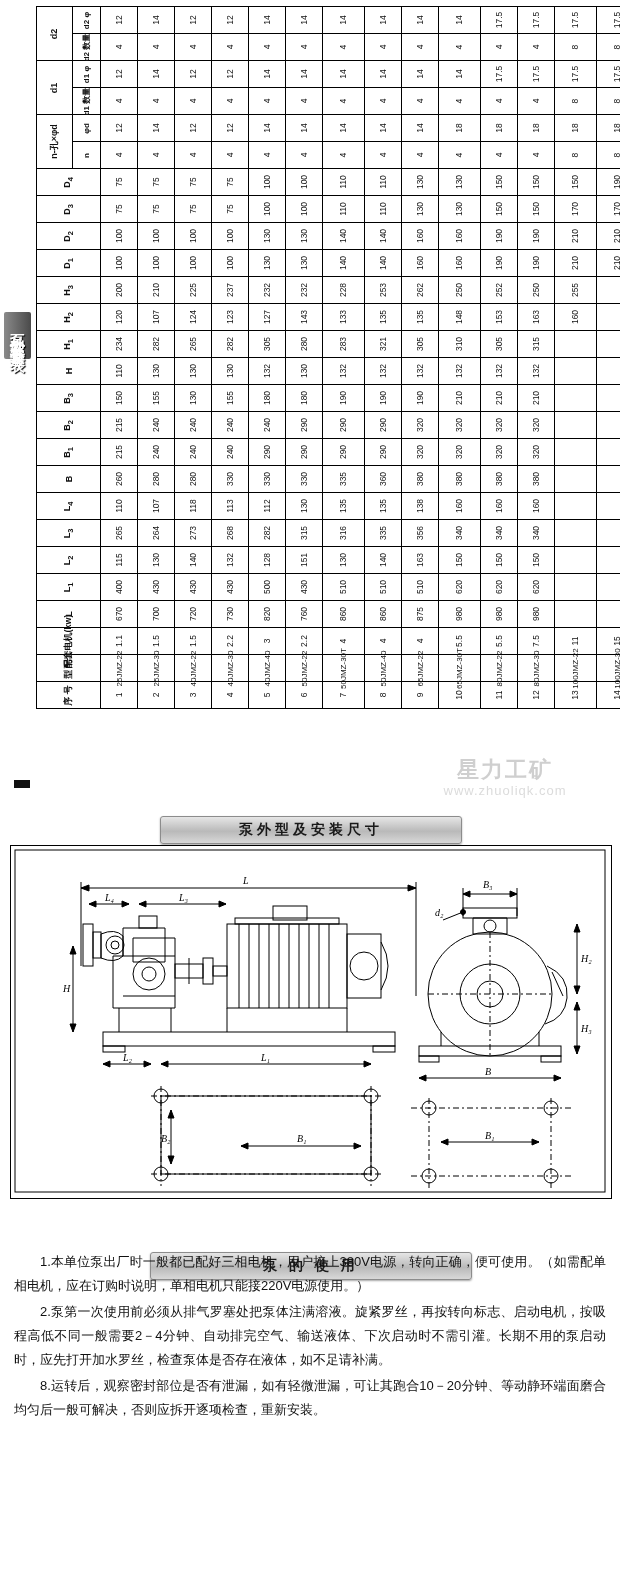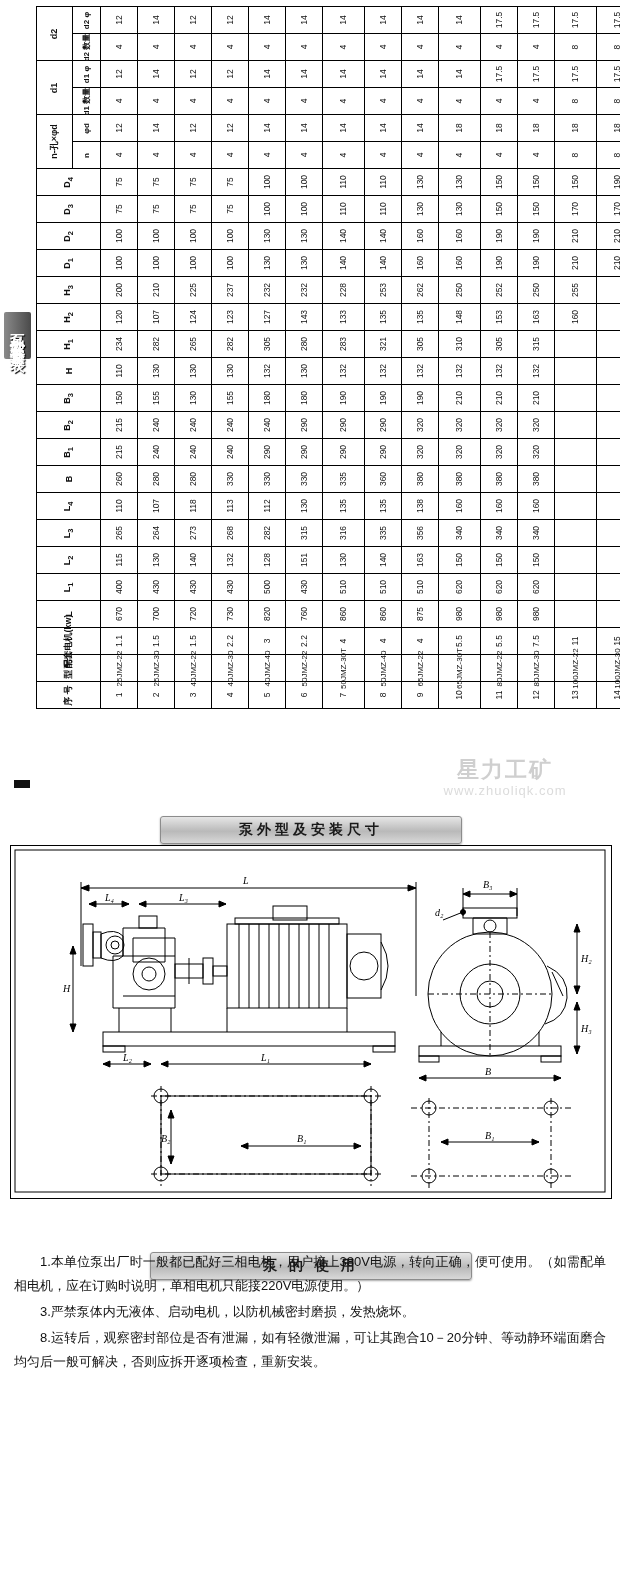--- a/index.html
+++ b/index.html
@@ -1502,17 +1502,17 @@
       </g>
     </svg>
   </div>
 
   <div class="banner" id="banner2">
     <span>泵 的 使 用</span>
   </div>
 
   <div class="usage" id="usage-block">
       <p>1.本单位泵出厂时一般都已配好三相电机，用户接上380V电源，转向正确，便可使用。（如需配单相电机，应在订购时说明，单相电机只能接220V电源使用。）</p>
-      <p>3.严禁泵体内无液体、启动电机，以防机械密封磨损，发热烧坏。</p>
+      <p>2.泵第一次使用前必须从排气罗塞处把泵体注满溶液。旋紧罗丝，再按转向标志、启动电机，按吸程高低不同一般需要2－4分钟、自动排完空气、输送液体、下次启动时不需引灌。长期不用的泵启动时，应先打开加水罗丝，检查泵体是否存在液体，如不足请补满。</p>
       <p>8.运转后，观察密封部位是否有泄漏，如有轻微泄漏，可让其跑合10－20分钟、等动静环端面磨合均匀后一般可解决，否则应拆开逐项检查，重新安装。</p>
     </div>
 
 </div>
 
 </body></html>

